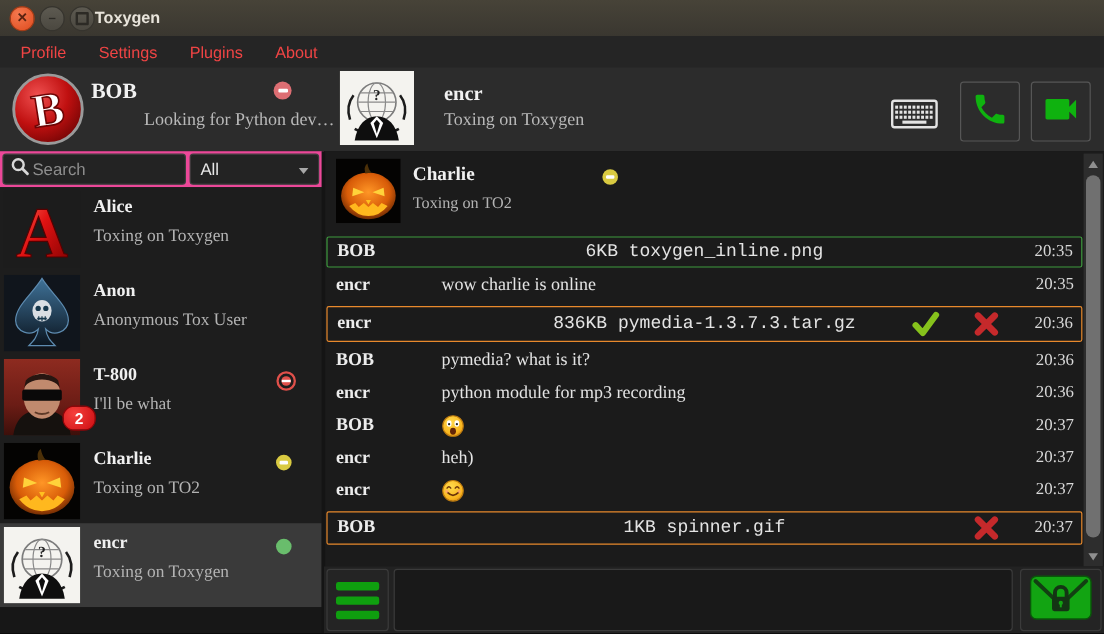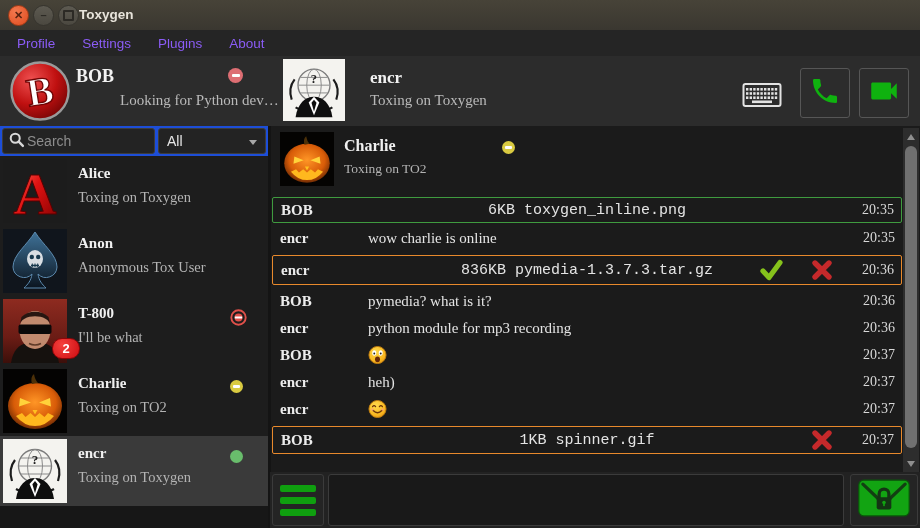--- a/index.html
+++ b/index.html
@@ -13,38 +13,38 @@
           display:flex;align-items:center;justify-content:center;font-size:11px;line-height:1;}
   #btn-close{left:8px;background:radial-gradient(circle at 35% 30%,#f4794f,#df4b1e);border:1px solid #a33c17;color:#5a2311;font-weight:bold;}
   #btn-min,#btn-max{background:linear-gradient(#5d5a51,#4b4840);border:1px solid #36342e;color:#2c2a25;font-weight:bold;}
   #btn-min{left:33px;}
   #btn-max{left:58px;}
   #btn-max span{display:block;width:7px;height:7px;border:2px solid #2c2a25;border-radius:1px;}
   #window-title{left:79px;top:0;height:30px;line-height:30px;color:#e8e4db;font-weight:bold;font-size:13.5px;}
   
   #menubar{left:0;top:30px;width:920px;height:26px;background:#252525;display:flex;align-items:center;
            padding-left:12px;box-sizing:border-box;gap:17px;}
-  .menu-item{color:#8b5cf6;font-size:13.5px;padding:0 5px;cursor:default;}
+  .menu-item{color:#ef4444;font-size:13.5px;padding:0 5px;cursor:default;}
   
   #header{left:0;top:56px;width:920px;height:70px;background:#2c2c2c;}
   .avatar{overflow:hidden;display:block;}
   #self-avatar{left:9px;top:60px;width:62px;height:62px;}
   #self-name{left:76px;top:66px;font-family:"Liberation Serif",serif;font-weight:bold;font-size:18px;color:#f2f2f2;}
   #self-status-msg{left:76px;top:92px;font-family:"Liberation Serif",serif;font-size:15px;color:#b9b9b9;margin-left:44px;}
   #self-presence{left:228px;top:68px;}
   #peer-avatar{left:283px;top:59px;width:62px;height:62px;}
   #peer-name{left:370px;top:68px;font-family:"Liberation Serif",serif;font-weight:bold;font-size:17px;color:#f2f2f2;}
   #peer-status-msg{left:370px;top:92px;font-family:"Liberation Serif",serif;font-size:15px;color:#b9b9b9;}
   #kbd-btn{left:740px;top:78px;width:44px;height:34px;display:flex;align-items:center;justify-content:center;}
   .call-btn{width:50px;height:50px;top:68px;background:#2c2c2c;border:1px solid #565656;border-radius:3px;
             display:flex;align-items:center;justify-content:center;box-sizing:border-box;}
   #audio-btn{left:800px;}
   #video-btn{left:859px;}
   
-  #search-row{left:0;top:126px;width:270px;height:30px;background:#1d4ed8;}
+  #search-row{left:0;top:126px;width:270px;height:30px;background:#ec4899;}
   #search-box{position:absolute;left:2px;top:2px;width:153px;height:26px;background:#232323;border:1px solid #3d3d3d;
               border-radius:3px;box-sizing:border-box;display:flex;align-items:center;padding-left:5px;}
   #search-input{background:transparent;border:none;outline:none;color:#ddd;font-size:14px;width:115px;
                 font-family:"Liberation Sans",sans-serif;}
   #search-input::placeholder{color:#8d8d8d;}
   #filter-box{position:absolute;left:158px;top:2px;width:108px;height:26px;background:#232323;border:1px solid #3d3d3d;
               border-radius:3px;box-sizing:border-box;display:flex;align-items:center;padding:0 8px;color:#e6e6e6;font-size:14px;}
   #filter-arrow{position:absolute;right:8px;top:11px;width:0;height:0;border-left:4.5px solid transparent;
                 border-right:4.5px solid transparent;border-top:5px solid #a8a8a8;}
   #contact-list{left:0;top:156px;width:270px;height:350px;background:#1d1d1d;}

